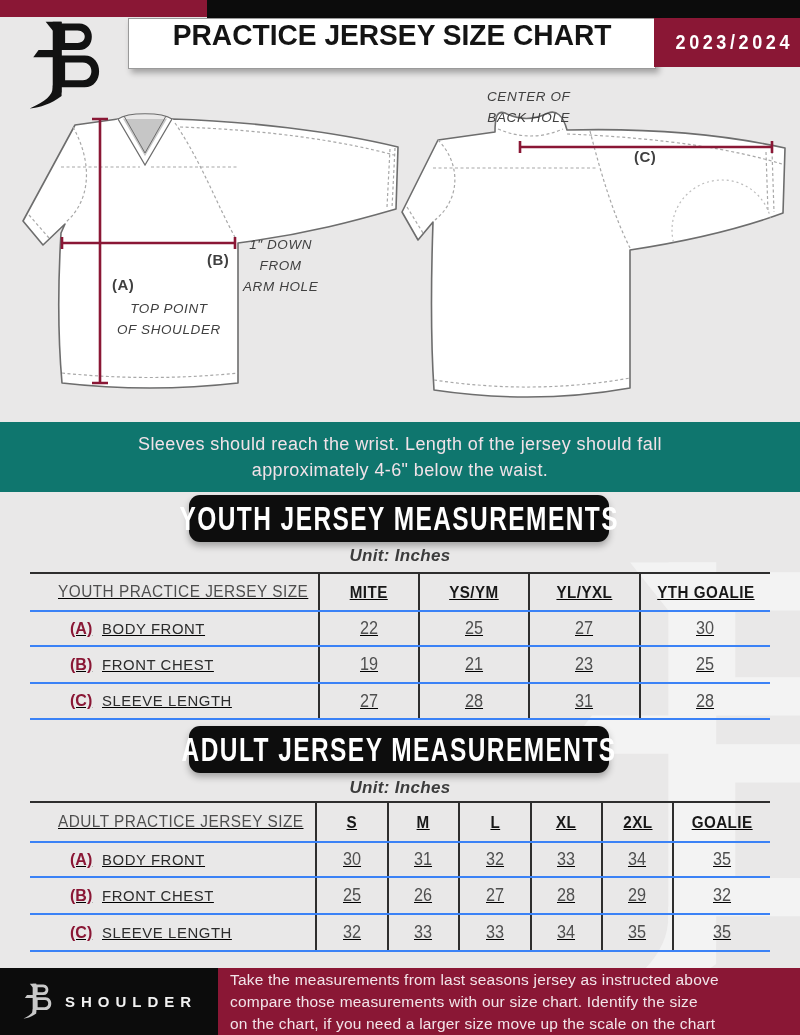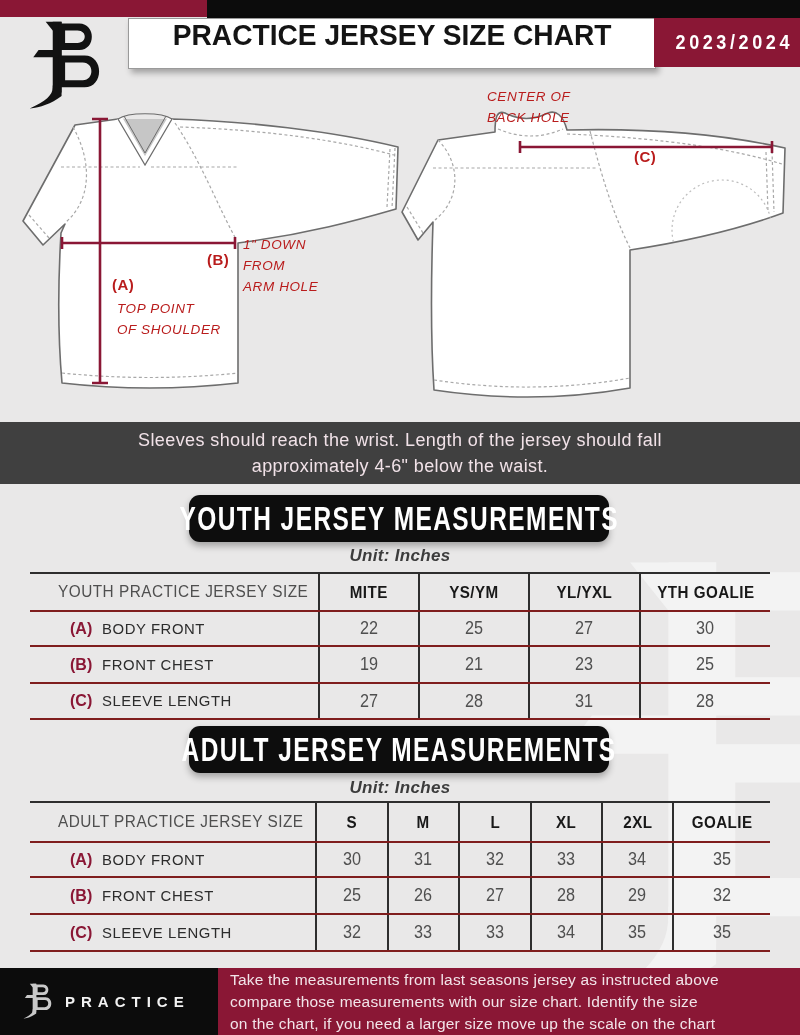--- a/index.html
+++ b/index.html
@@ -20,26 +20,26 @@
   }
   .title-box span{font-size:29px;font-weight:bold;color:#141414;white-space:nowrap;transform:scaleX(.97);}
   .season-box{
     left:654px;top:18px;width:146px;height:49px;background:#8a1735;
     display:flex;align-items:center;justify-content:flex-end;z-index:3;
   }
   .season-box span{color:#fff;font-weight:bold;font-size:20px;letter-spacing:4px;white-space:nowrap;transform:scaleX(.9);}
   
   .front-svg{left:10px;top:103px;width:400px;height:300px;z-index:1;}
   .back-svg{left:400px;top:100px;width:395px;height:315px;z-index:1;}
-  .anno{color:#b91c1c;z-index:2;white-space:nowrap;}
+  .anno{color:#404040;z-index:2;white-space:nowrap;text-align:center;}
   .anno.key{font-weight:bold;font-size:15px;letter-spacing:.5px;}
   .anno.note{font-style:italic;font-size:13.5px;line-height:21px;letter-spacing:.6px;}
   
   .banner{
-    left:0;top:422px;width:800px;height:62px;background:#404040;z-index:2;
+    left:0;top:422px;width:800px;height:70px;background:#0f766e;z-index:2;
     display:flex;flex-direction:column;align-items:center;justify-content:center;gap:5px;
   }
   .banner div{color:#f1e2e8;font-size:18px;letter-spacing:.4px;}
   
   .pill{
     left:189px;width:420px;height:47px;background:#0d0d0d;border-radius:11px;
     box-shadow:0 4px 7px rgba(0,0,0,.3);display:flex;align-items:center;justify-content:center;z-index:2;
   }
   .pill span{
     font-weight:bold;font-size:34px;color:#ffffff;letter-spacing:2px;white-space:nowrap;
@@ -47,21 +47,21 @@
   }
   .pill.youth{top:495px;}
   .pill.adult{top:726px;}
   .unit{left:0;width:800px;text-align:center;font-style:italic;font-weight:bold;font-size:17px;color:#3c3c3c;z-index:2;letter-spacing:.3px;}
   .unit.u1{top:546px;}
   .unit.u2{top:778px;}
   
   .table{left:30px;width:740px;border-top:2px solid #2e2e2e;z-index:2;}
   .table.youth{top:572px;}
   .table.adult{top:801px;}
-  .tr{display:grid;border-bottom:2px solid #7f1d1d;}
+  .tr{display:grid;border-bottom:2px solid #3b82f6;text-decoration:underline;}
   .youth .tr{grid-template-columns:288px 100px 110px 111px 131px;}
   .adult .tr{grid-template-columns:285px 72px 71px 72px 71px 71px 98px;}
   .youth .tr.head{height:36px;} .youth .tr.r1{height:33px;} .youth .tr.r2{height:35px;} .youth .tr.r3{height:34px;}
   .adult .tr.head{height:38px;} .adult .tr.r1{height:33px;} .adult .tr.r2{height:35px;} .adult .tr.r3{height:35px;}
   .td{display:flex;align-items:center;justify-content:center;overflow:visible;}
   .td.c0{justify-content:flex-start;padding-left:28px;}
   .td.v{border-left:2px solid #2e2e2e;}
   .size-label{font-size:16px;color:#4f4f4f;letter-spacing:.5px;white-space:nowrap;transform:scaleX(.96);transform-origin:left center;}
   .colhead{font-weight:bold;font-size:16.5px;color:#181818;letter-spacing:.5px;transform:scaleX(.92);}
   .rowkey{font-weight:bold;font-size:16px;color:#8a1735;margin-left:12px;margin-right:10px;}
@@ -363,21 +363,21 @@
       <div class="td v">
           <span class="val">35</span>
         </div>
     </div>
   </div>
 
   <div class="abs footer-black">
     <svg class="footer-logo" viewBox="0 0 90 104">
       <use href="#bLogo"></use>
     </svg>
-    <span class="footer-brand">PRACTICE</span>
+    <span class="footer-brand">SHOULDER</span>
   </div>
   <div class="abs footer-maroon">
     <div>Take the measurements from last seasons jersey as instructed above</div>
     <div>compare those measurements  with our size chart. Identify the size</div>
     <div>on the chart, if you need a larger size move up the scale on the chart</div>
   </div>
 
 </div>
 
 </body></html>

